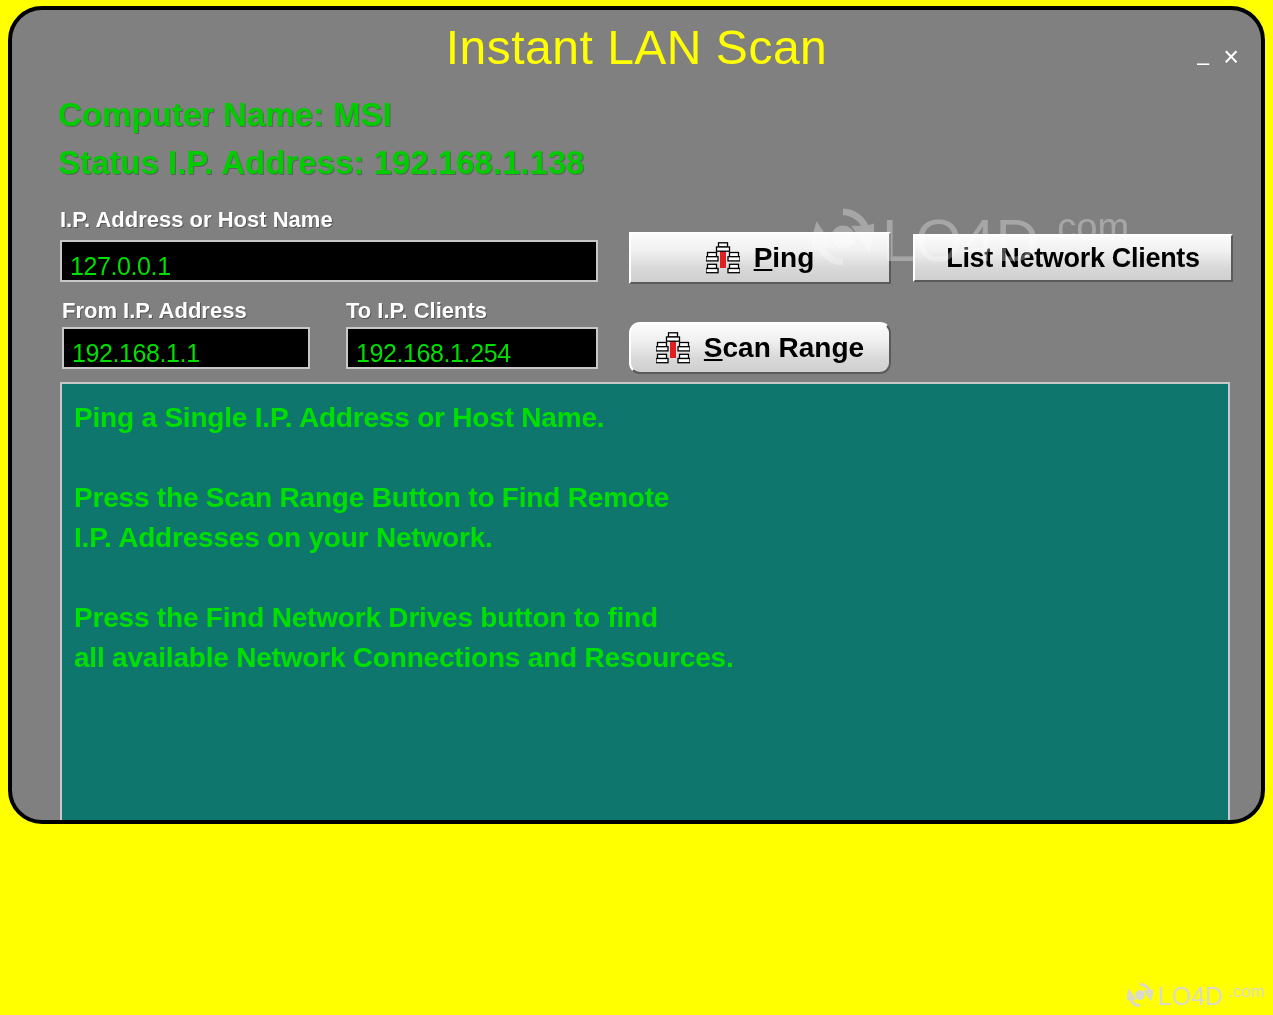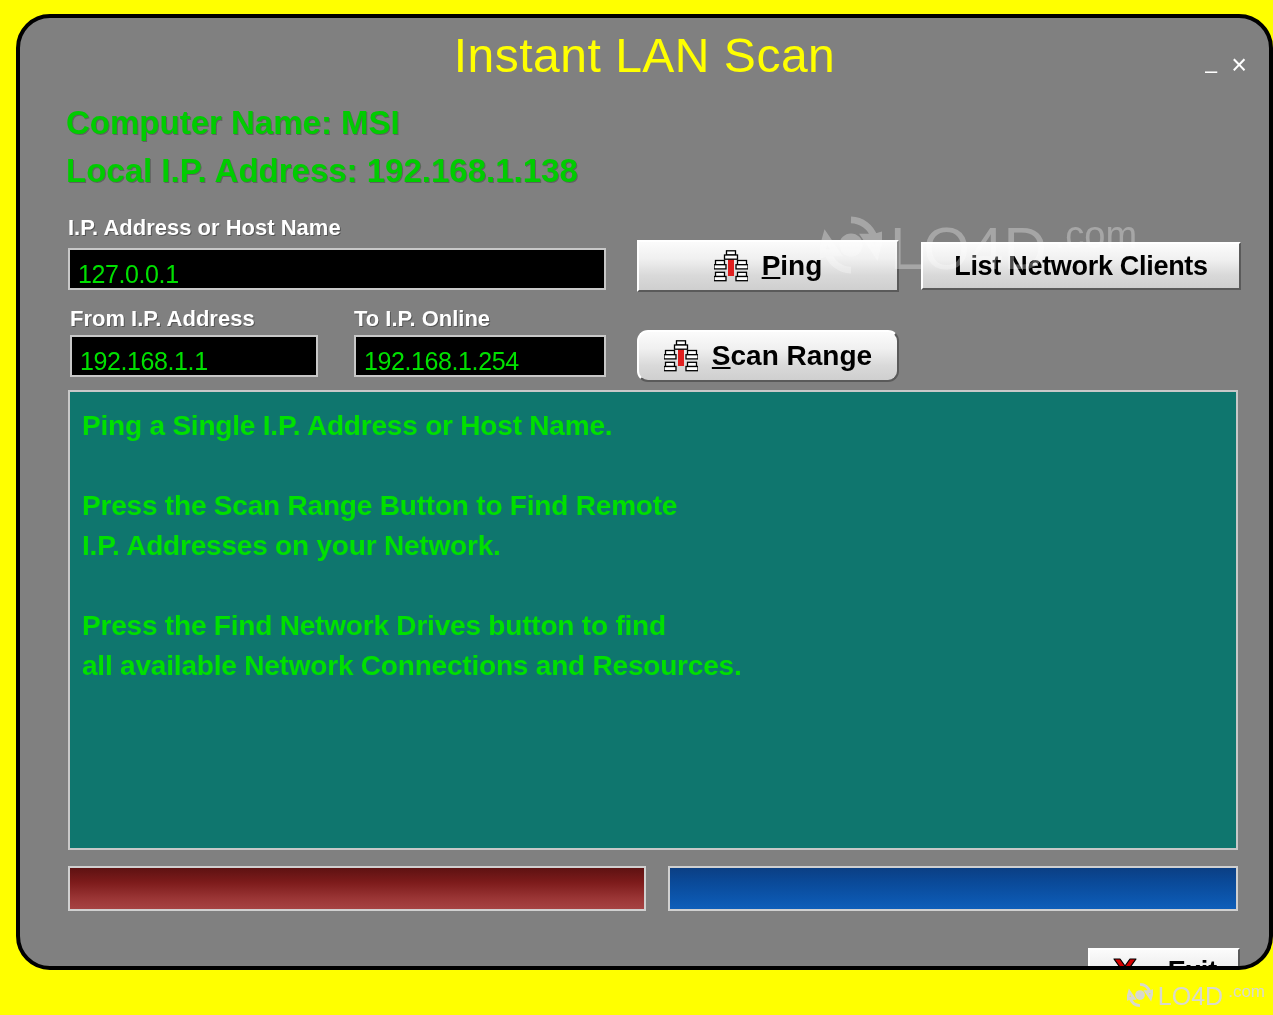--- a/index.html
+++ b/index.html
@@ -12,30 +12,29 @@
     height: 1015px;
     background: #ffff00;
     font-family: "Liberation Sans", sans-serif;
     overflow: hidden;
     position: relative;
   }
 
   
   #app-window {
     position: absolute;
-    left: 16px;
+    left: 8px;
     top: 6px;
     width: 1257px;
-    height: 956px;
+    height: 818px;
     background: #808080;
     border: 4px solid #000000;
     border-radius: 34px;
     box-sizing: border-box;
     overflow: hidden;
-    margin-top: 8px;
   }
 
   
   #title-bar {
     position: absolute;
     left: 0;
     top: 0;
     width: 100%;
     height: 74px;
   }
@@ -233,25 +232,25 @@
 
   <div id="title-bar">
     <div id="app-title">Instant LAN Scan</div>
     <div id="window-controls">
       <span class="win-ctl" id="minimize-button">–</span>
       <span class="win-ctl" id="close-button">×</span>
     </div>
   </div>
 
   <div class="header-line" id="computer-name-line">Computer Name: MSI</div>
-  <div class="header-line" id="local-ip-line">Local I.P. Address: 192.168.1.138</div>
+  <div class="header-line" id="local-ip-line">Status I.P. Address: 192.168.1.138</div>
 
   <div class="field-label" id="label-host">I.P. Address or Host Name</div>
   <div class="field-label" id="label-from">From I.P. Address</div>
-  <div class="field-label" id="label-to">To I.P. Online</div>
+  <div class="field-label" id="label-to">To I.P. Clients</div>
 
   <input class="text-input" id="host-input" type="text" value="127.0.0.1" placeholder="I.P. Address or Host Name" style="">
   <input class="text-input" id="from-ip-input" type="text" value="192.168.1.1" placeholder="From I.P. Address" style="">
   <input class="text-input" id="to-ip-input" type="text" value="192.168.1.254" placeholder="To I.P. Address" style="">
 
   <div class="watermark" id="watermark-top">
     <svg class="wm-mark" width="62" height="62" viewBox="0 0 64 64">
       <path d="M32 6 A26 26 0 0 1 56 24 L47 24 L58 40 L63 22 L56 24" fill="none" stroke="#ffffff" stroke-width="7"></path>
       <path d="M32 58 A26 26 0 0 1 8 40 L17 40 L6 24 L1 42 L8 40" fill="none" stroke="#ffffff" stroke-width="7"></path>
       <circle cx="32" cy="32" r="12" fill="#ffffff"></circle>

